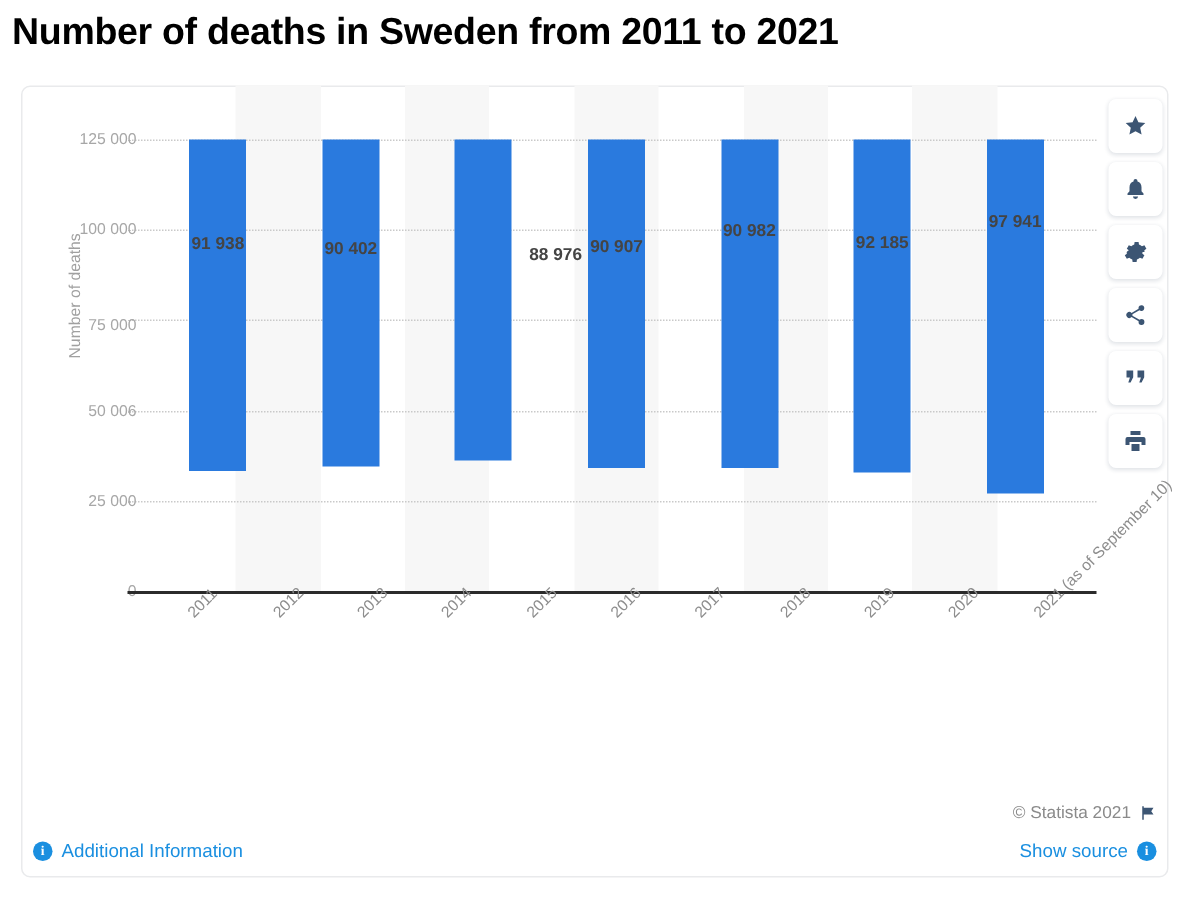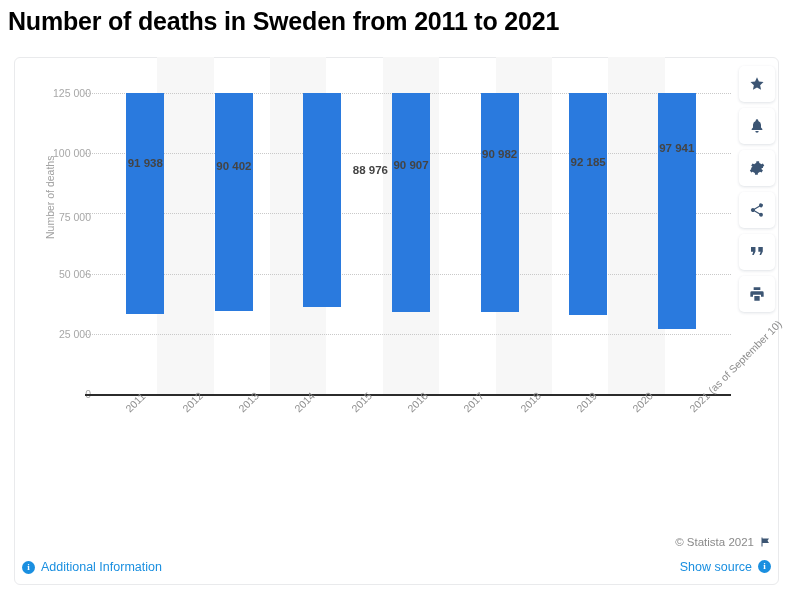--- a/index.html
+++ b/index.html
@@ -216,21 +216,21 @@
     white-space: nowrap;
     cursor: pointer;
   }
   .footer-right {
     position: absolute;
     right: 22px;
     top: 560px;
     font-size: 12.5px;
     color: #1a8fe0;
     display: flex;
-    align-items: flex-start;
+    align-items: center;
     gap: 6px;
     white-space: nowrap;
     cursor: pointer;
   }
   .info-icon {
     width: 13px; height: 13px;
     border-radius: 50%;
     background: #1a8fe0;
     color: #ffffff;
     font-size: 9px;

